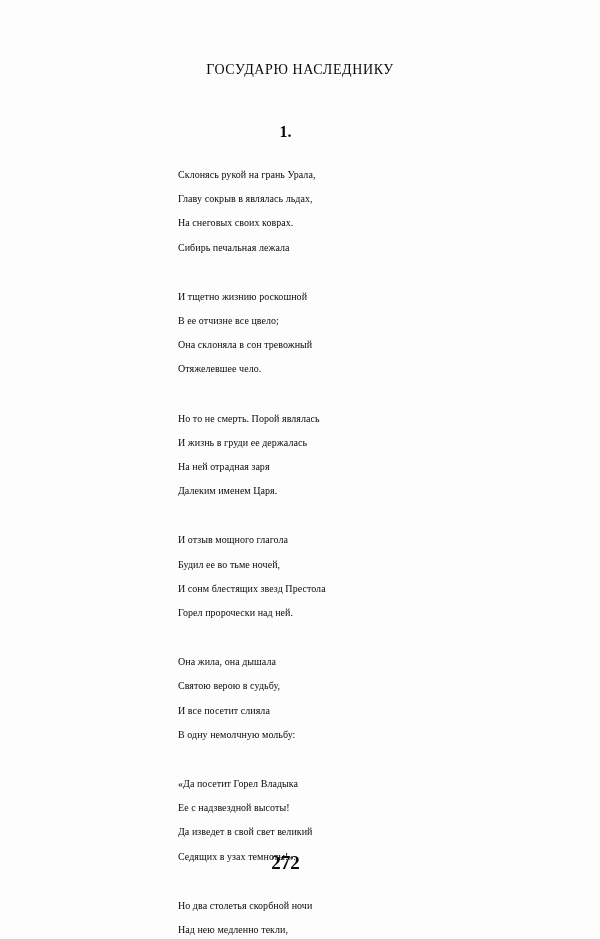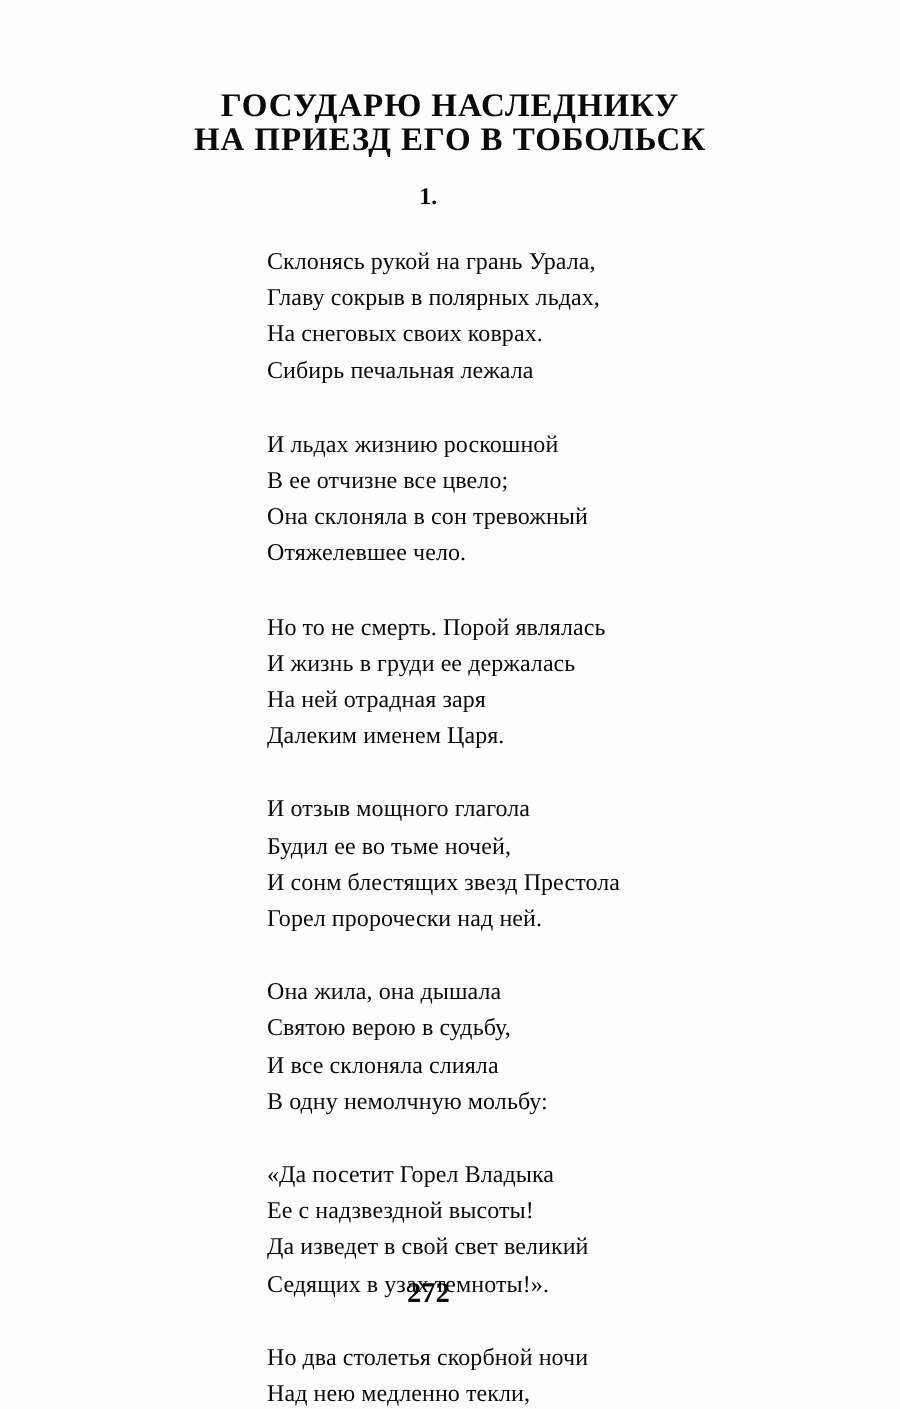--- a/index.html
+++ b/index.html
@@ -27,22 +27,22 @@
   
   .title-block {
     position: absolute;
     top: 58px;
     left: 0;
     width: 600px;
     text-align: center;
   }
   .title-line {
     display: block;
-    font-weight: bold;
-    font-size: 22px;
+    font-weight: normal;
+    font-size: 14px;
     letter-spacing: 0.6px;
     line-height: 23px;
     white-space: nowrap;
   }
 
   
   .section-number {
     position: absolute;
     top: 122px;
     left: 0;
@@ -61,21 +61,21 @@
     width: 400px;
   }
   .stanza {
     margin: 0 0 25px 0;
   }
   .stanza:last-child {
     margin-bottom: 0;
   }
   .verse-line {
     display: block;
-    font-size: 16px;
+    font-size: 10px;
     line-height: 24.2px;
     white-space: nowrap;
     letter-spacing: 0.05px;
   }
 
   
   .page-number {
     position: absolute;
     top: 853px;
     left: 0;
@@ -86,36 +86,35 @@
     line-height: 20px;
   }
 </style>
 </head>
 <body>
 
 <div class="page">
 
   <div class="title-block">
     <span class="title-line">ГОСУДАРЮ НАСЛЕДНИКУ</span>
-    <span class="title-line">НА ПРИЕЗД ЕГО В ТОБОЛЬСК</span>
   </div>
 
   <div class="section-number">1.</div>
 
   <div class="verse-body">
 
     <div class="stanza">
       <span class="verse-line">Склонясь рукой на грань Урала,</span>
-      <span class="verse-line">Главу сокрыв в полярных льдах,</span>
+      <span class="verse-line">Главу сокрыв в являлась льдах,</span>
       <span class="verse-line">На снеговых своих коврах.</span>
       <span class="verse-line">Сибирь печальная лежала</span>
     </div>
 
     <div class="stanza">
-      <span class="verse-line">И льдах жизнию роскошной</span>
+      <span class="verse-line">И тщетно жизнию роскошной</span>
       <span class="verse-line">В ее отчизне все цвело;</span>
       <span class="verse-line">Она склоняла в сон тревожный</span>
       <span class="verse-line">Отяжелевшее чело.</span>
     </div>
 
     <div class="stanza">
       <span class="verse-line">Но то не смерть. Порой являлась</span>
       <span class="verse-line">И жизнь в груди ее держалась</span>
       <span class="verse-line">На ней отрадная заря</span>
       <span class="verse-line">Далеким именем Царя.</span>
@@ -124,21 +123,21 @@
     <div class="stanza">
       <span class="verse-line">И отзыв мощного глагола</span>
       <span class="verse-line">Будил ее во тьме ночей,</span>
       <span class="verse-line">И сонм блестящих звезд Престола</span>
       <span class="verse-line">Горел пророчески над ней.</span>
     </div>
 
     <div class="stanza">
       <span class="verse-line">Она жила, она дышала</span>
       <span class="verse-line">Святою верою в судьбу,</span>
-      <span class="verse-line">И все склоняла слияла</span>
+      <span class="verse-line">И все посетит слияла</span>
       <span class="verse-line">В одну немолчную мольбу:</span>
     </div>
 
     <div class="stanza">
       <span class="verse-line">«Да посетит Горел Владыка</span>
       <span class="verse-line">Ее с надзвездной высоты!</span>
       <span class="verse-line">Да изведет в свой свет великий</span>
       <span class="verse-line">Седящих в узах темноты!».</span>
     </div>
 

